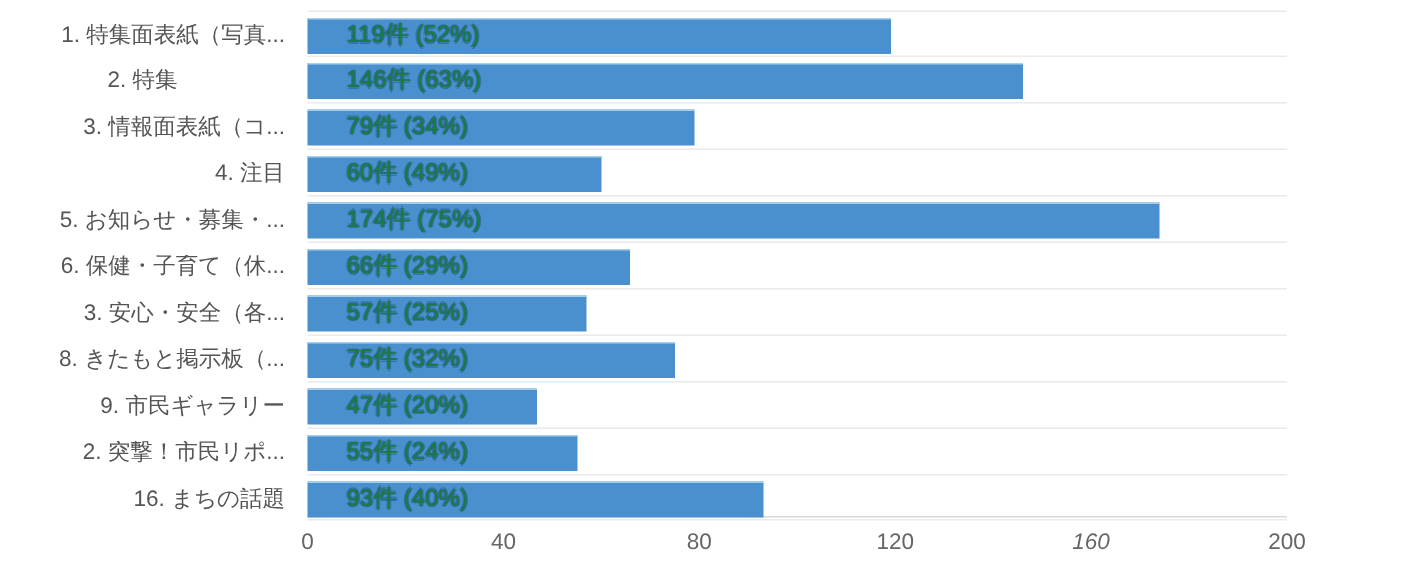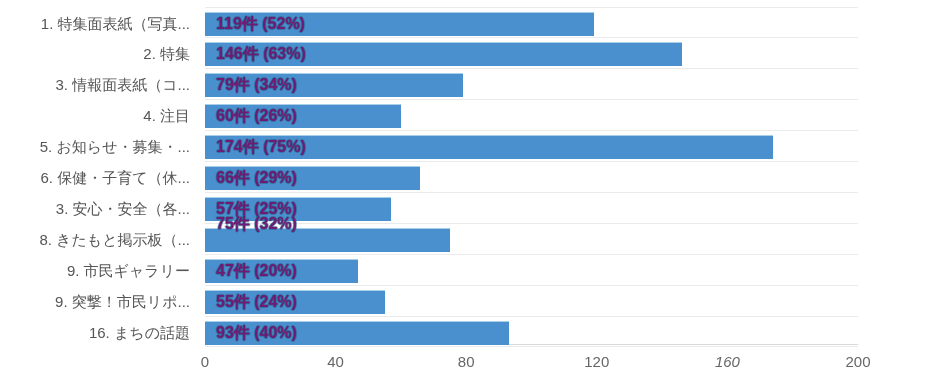--- a/index.html
+++ b/index.html
@@ -74,29 +74,29 @@
     background-image: linear-gradient(to bottom, #5599d4 0%, #4a90ce 45%, #4088c8 100%);
     border-top: 1px solid #a8cfe9;
     box-sizing: border-box;
     left: 0;
   }
   .bar-label {
     position: absolute;
     height: 24px;
     line-height: 24px;
     font-size: 16px;
-    font-weight: bold;
-    color: #701a75;
+    font-weight: normal;
+    color: #15803d;
     white-space: nowrap;
     text-shadow:
        1px 0 0 rgba(40,90,130,.55),
       -1px 0 0 rgba(40,90,130,.55),
        0 1px 0 rgba(40,90,130,.55),
        0 -1px 0 rgba(40,90,130,.55);
-    padding-left: 11px;
+    padding-left: 26px;
     box-sizing: border-box;
     left: 0;
   }
 
   
   .xaxis {
     position: absolute;
     left: 205px;
     top: 345px;
     width: 653px;
@@ -111,29 +111,29 @@
     white-space: nowrap;
   }
 </style>
 </head>
 <body>
 
 <div id="chart-root">
 
   <div class="cat-labels">
       <div class="cat-label" style="top: 15.5px;">1. 特集面表紙（写真...</div>
-      <div class="cat-label" style="top: 46.4px;">2. 特集</div>
+      <div class="cat-label" style="top: 46.4px; text-align: center;">2. 特集</div>
       <div class="cat-label" style="top: 77.3px;">3. 情報面表紙（コ...</div>
       <div class="cat-label" style="top: 108.2px;">4. 注目</div>
       <div class="cat-label" style="top: 139.1px;">5. お知らせ・募集・...</div>
       <div class="cat-label" style="top: 170px;">6. 保健・子育て（休...</div>
       <div class="cat-label" style="top: 200.9px;">3. 安心・安全（各...</div>
       <div class="cat-label" style="top: 231.8px;">8. きたもと掲示板（...</div>
       <div class="cat-label" style="top: 262.7px;">9. 市民ギャラリー</div>
-      <div class="cat-label" style="top: 293.6px;">9. 突撃！市民リポ...</div>
+      <div class="cat-label" style="top: 293.6px;">2. 突撃！市民リポ...</div>
       <div class="cat-label" style="top: 324.5px;">16. まちの話題</div>
     </div>
 
   <div class="plot">
     <div class="axis-line"></div>
   <div class="gridline-h" style="top: 7px;"></div>
       <div class="gridline-h" style="top: 37px;"></div>
       <div class="gridline-h" style="top: 68px;"></div>
       <div class="gridline-h" style="top: 99px;"></div>
       <div class="gridline-h" style="top: 130px;"></div>
@@ -144,29 +144,29 @@
       <div class="gridline-h" style="top: 285px;"></div>
       <div class="gridline-h" style="top: 316px;"></div>
       <div class="gridline-h" style="top: 346px;"></div>
       <div class="bar" style="top: 11.5px; width: 388.535px; background: rgb(74, 144, 206);"></div>
       <div class="bar-label" style="top: 11.5px;">119件 (52%)</div>
       <div class="bar" style="top: 42.4px; width: 476.69px; background: rgb(74, 144, 206);"></div>
       <div class="bar-label" style="top: 42.4px;">146件 (63%)</div>
       <div class="bar" style="top: 73.3px; width: 257.935px; background: rgb(74, 144, 206);"></div>
       <div class="bar-label" style="top: 73.3px;">79件 (34%)</div>
       <div class="bar" style="top: 104.2px; width: 195.9px; background: rgb(74, 144, 206);"></div>
-      <div class="bar-label" style="top: 104.2px;">60件 (26%)</div>
+      <div class="bar-label" style="top: 104.2px;">60件 (49%)</div>
       <div class="bar" style="top: 135.1px; width: 568.11px; background: rgb(74, 144, 206);"></div>
       <div class="bar-label" style="top: 135.1px;">174件 (75%)</div>
       <div class="bar" style="top: 166px; width: 215.49px; background: rgb(74, 144, 206);"></div>
       <div class="bar-label" style="top: 166px;">66件 (29%)</div>
       <div class="bar" style="top: 196.9px; width: 186.105px; background: rgb(74, 144, 206);"></div>
       <div class="bar-label" style="top: 196.9px;">57件 (25%)</div>
       <div class="bar" style="top: 227.8px; width: 244.875px; background: rgb(74, 144, 206);"></div>
-      <div class="bar-label" style="top: 212px;">75件 (32%)</div>
+      <div class="bar-label" style="top: 228px;">75件 (32%)</div>
       <div class="bar" style="top: 258.7px; width: 153.455px; background: rgb(74, 144, 206);"></div>
       <div class="bar-label" style="top: 258.7px;">47件 (20%)</div>
       <div class="bar" style="top: 289.6px; width: 179.575px; background: rgb(74, 144, 206);"></div>
       <div class="bar-label" style="top: 289.6px;">55件 (24%)</div>
       <div class="bar" style="top: 320.5px; width: 303.645px; background: rgb(74, 144, 206);"></div>
       <div class="bar-label" style="top: 320.5px;">93件 (40%)</div>
     </div>
 
   <div class="xaxis">
       <div class="xtick" style="left: 0px;">0</div>

